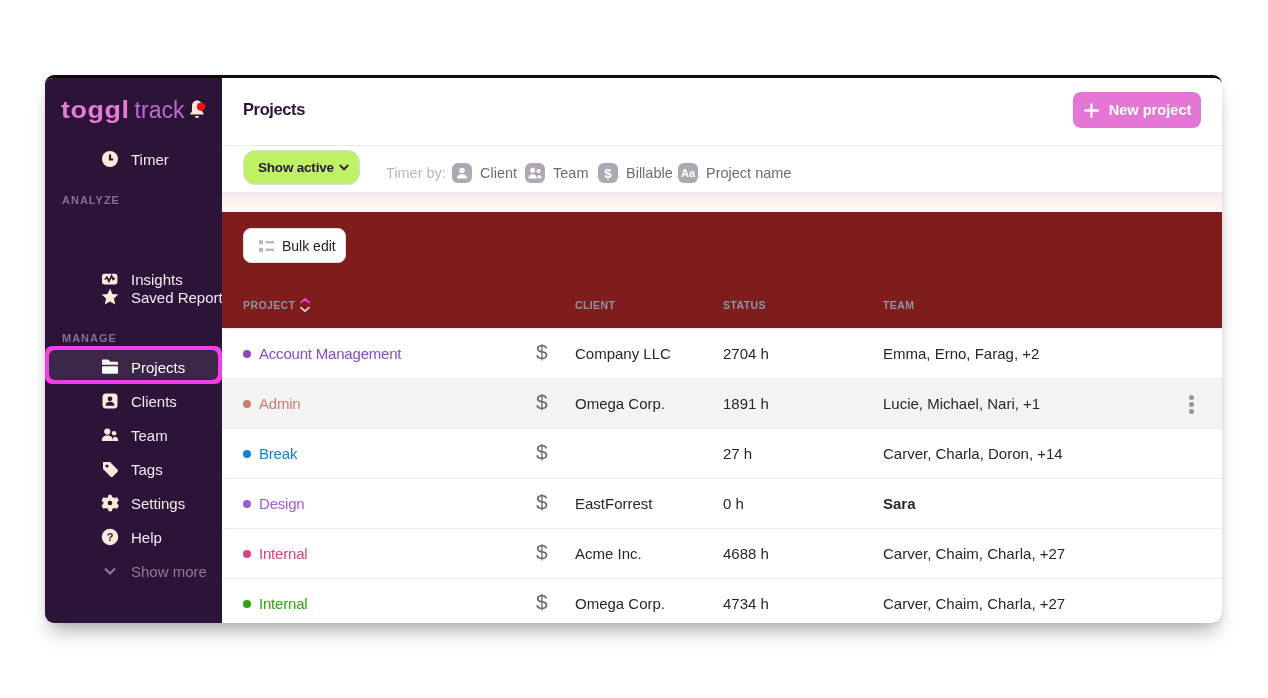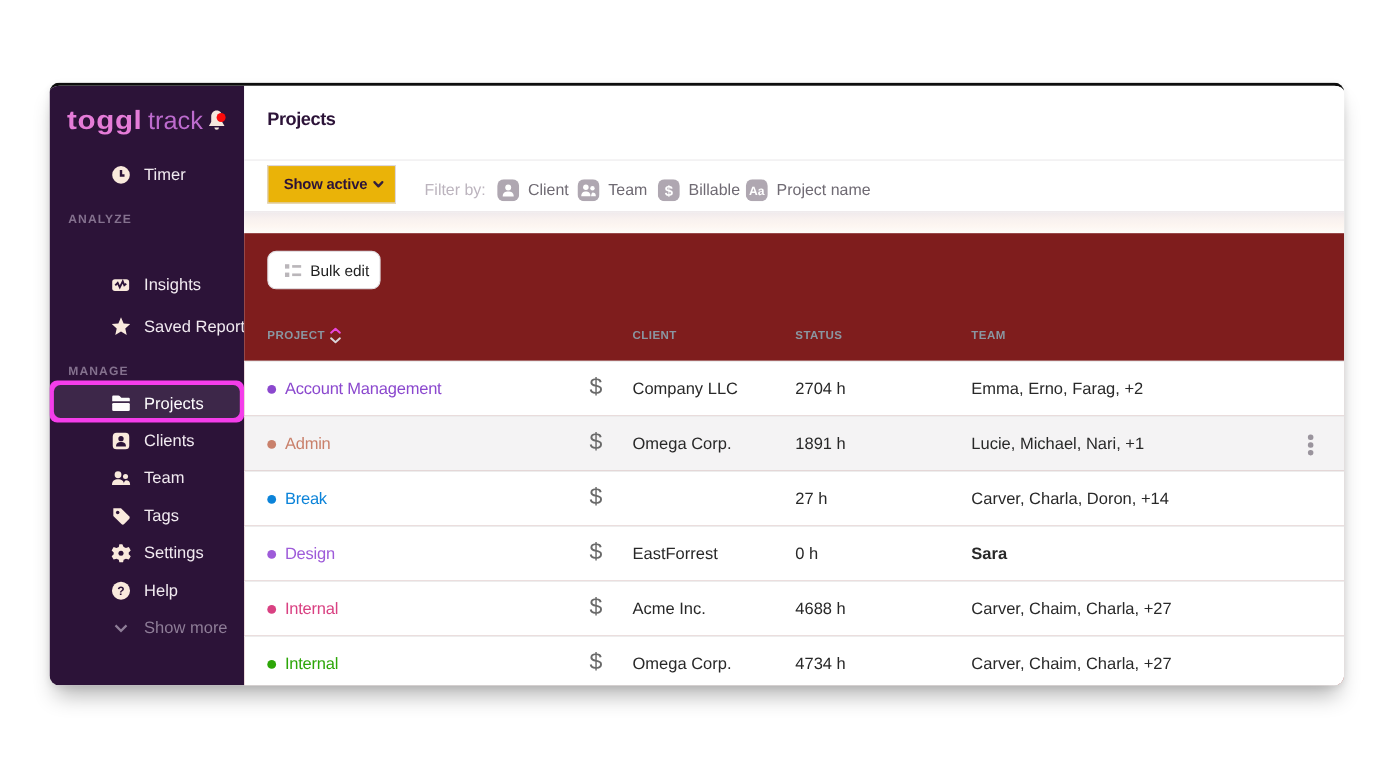--- a/index.html
+++ b/index.html
@@ -29,21 +29,21 @@
 #hdr { height:67px; position:relative; flex:0 0 67px; }
 #hdr .title { position:absolute; left:21px; top:22px; font-size:16.5px; font-weight:bold; color:#2c1338; letter-spacing:-0.4px; }
 #newproj {
   position:absolute; right:21px; top:14px; width:128px; height:36px;
   background:#e476d6; border-radius:8px; color:#fff; font-size:14.6px; font-weight:bold;
   display:flex; align-items:center; justify-content:center; gap:9px;
 }
 #filterbar { height:47px; flex:0 0 47px; border-top:1px solid #eceaec; position:relative; }
 #showactive {
   position:absolute; left:21px; top:4px; width:117px; height:35px;
-  border:1px solid #ddd8dd; border-radius:0; background:#eab308;
+  border:1px solid #ddd8dd; border-radius:12px; background:#bef264;
   font-size:13.5px; font-weight:bold; color:#2c1338; white-space:nowrap;
 }
 #showactive span { position:absolute; left:14px; top:9px; letter-spacing:-0.2px; }
 #showactive svg { position:absolute; right:10px; top:11px; }
 .filtrow { position:absolute; top:3px; height:47px; display:flex; align-items:center; gap:8px; }
 .fbadge { width:20px; height:20px; flex:0 0 20px; }
 .flabel { font-size:14.5px; color:#6f6a73; }
 #gap { height:20px; flex:0 0 20px; border-top:1px solid #ece6e9; background:linear-gradient(to bottom, #f0eaec 0%, #f8f1ef 30%, #fdf6f1 65%, #fefcfa 100%); }
 #main { flex:1; position:relative; background:#7f1d1d; }
 #bulkedit {
@@ -77,21 +77,21 @@
       <circle cx="12" cy="6.8" r="4.1" fill="#fb0b0b"></circle>
     </svg>
     <div class="item" style="top:64px;">
       <svg class="ic" viewBox="0 0 18 18">
           <circle cx="9" cy="9" r="8" fill="#faeadd"></circle>
           <path d="M9 4.5 L9 9.5 L12.2 9.5" stroke="#2c1338" stroke-width="2.2" fill="none"></path>
         </svg>
       <div class="tx">Timer</div>
     </div>
     <div class="sechead" style="top:116px;">ANALYZE</div>
-    <div class="item" style="top:164px;">
+    <div class="item" style="top:184px;">
       <svg class="ic" viewBox="0 0 18 18">
           <rect x="1" y="3.8" width="15.4" height="10.8" rx="2.5" fill="#faeadd"></rect>
           <path d="M3.8 9.5 L6 7.2 L7.9 11.3 L10.6 5.8 L12 9.3 L13.8 8" stroke="#2c1338" stroke-width="1.7" fill="none"></path>
         </svg>
       <div class="tx">Insights</div>
     </div>
     <div class="item" style="top:202px;">
       <svg class="ic" viewBox="0 0 18 18">
           <path d="M9 0.5 L11.4 6 L17.4 6.6 L12.9 10.6 L14.2 16.5 L9 13.4 L3.8 16.5 L5.1 10.6 L0.6 6.6 L6.6 6 Z" fill="#faeadd"></path>
         </svg>
@@ -149,29 +149,35 @@
     <div class="item muted" style="top:476px;">
       <svg class="ic" viewBox="0 0 18 18">
           <path d="M4 6.5 L9 11.5 L14 6.5" stroke="#8e7d97" stroke-width="2" fill="none"></path>
         </svg>
       <div class="tx">Show more</div>
     </div>
   </div>
   <div id="content">
     <div id="hdr">
       <div class="title">Projects</div>
+      <div id="newproj">
+          <svg width="17" height="17" viewBox="0 0 17 17">
+            <path d="M8.5 1.5 L8.5 15.5 M1.5 8.5 L15.5 8.5" stroke="#fff" stroke-width="2.3"></path>
+          </svg>
+          <span>New project</span>
+        </div>
     </div>
     <div id="filterbar">
       <div id="showactive">
           <span>Show active</span>
           <svg width="10" height="11" viewBox="0 0 10 11">
             <path d="M1.4 3.6 L5 7.4 L8.6 3.6" stroke="#32203e" stroke-width="2.1" fill="none" stroke-linecap="round" stroke-linejoin="round"></path>
           </svg>
         </div>
-      <div class="filtrow" style="left:164px; color:#bcb4be; font-size:14.5px;">Filter by:</div>
+      <div class="filtrow" style="left:164px; color:#bcb4be; font-size:14.5px;">Timer by:</div>
       <div class="filtrow" style="left:230px;">
         <svg class="fbadge" viewBox="0 0 20 20">
             <rect width="20" height="20" rx="6" fill="#afa7b1"></rect>
             <circle cx="10" cy="7.4" r="2.7" fill="#fff"></circle>
             <path d="M5 15.6 C5 12.4 7.2 11.2 10 11.2 C12.8 11.2 15 12.4 15 15.6 Z" fill="#fff"></path>
           </svg>
         <span class="flabel">Client</span>
       </div>
       <div class="filtrow" style="left:303px;">
         <svg class="fbadge" viewBox="0 0 20 20">

